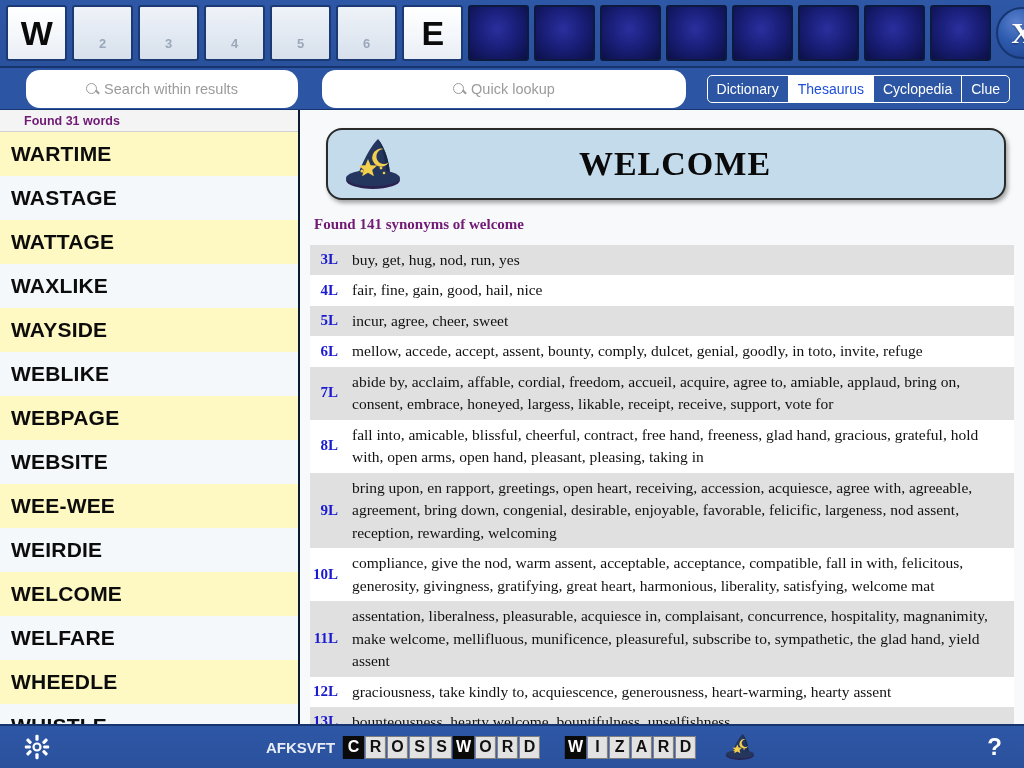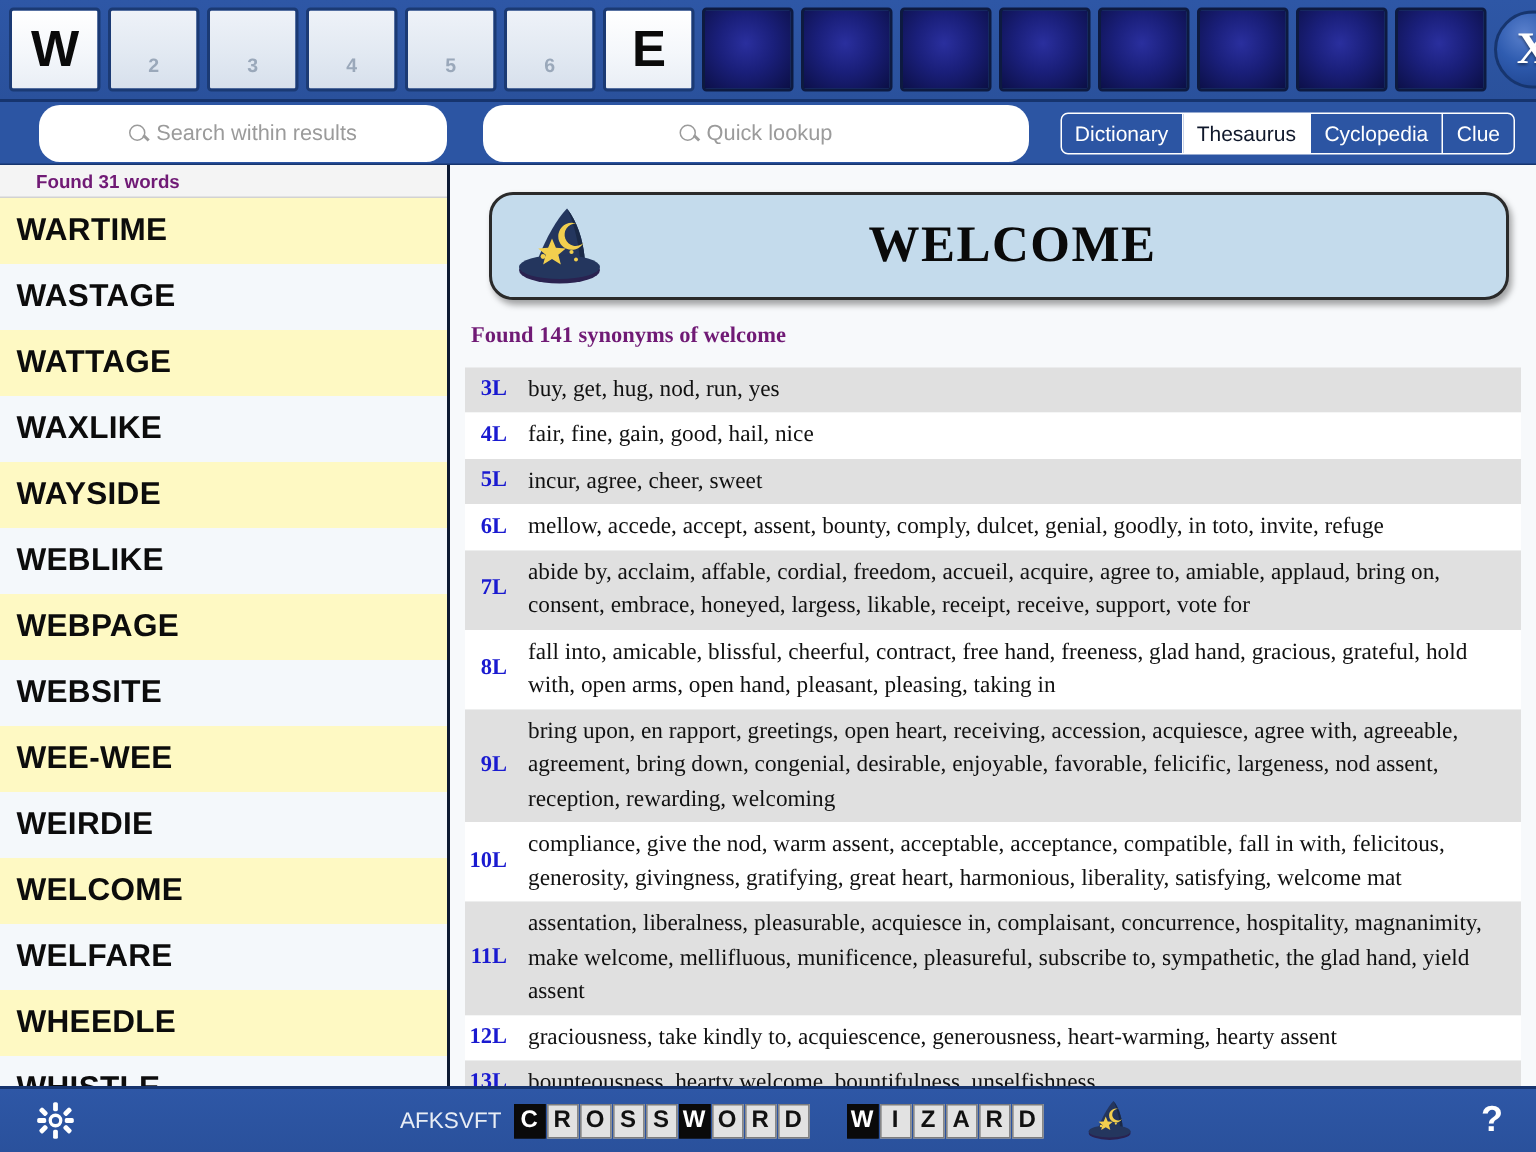--- a/index.html
+++ b/index.html
@@ -91,21 +91,21 @@
     display: flex; height: 28px;
     border: 1px solid #ffffff; border-radius: 5px;
     overflow: hidden;
   }
   .seg {
     padding: 0 9px; display: flex; align-items: center; justify-content: center;
     font-size: 14px; color: #ffffff; background: transparent;
     border-right: 1px solid #ffffff; cursor: pointer; white-space: nowrap;
   }
   .seg:last-child { border-right: none; }
-  .seg.active { background: #ffffff; color: #0f172a; }
+  .seg.active { background: #ffffff; color: #1d4ed8; }
 
   
   .body { flex: 1 1 auto; display: flex; background: #fff; min-height: 0; }
 
   
   .sidebar {
     width: 300px; flex: 0 0 300px;
     border-right: 2px solid #0d1a33;
     background: #f4f8fb; overflow: hidden; position: relative;
   }
@@ -166,21 +166,21 @@
     border-top: 2px solid #16346e;
     display: flex; align-items: center; position: relative;
   }
   .gear { margin-left: 24px; cursor: pointer; }
   .brand {
     position: absolute; left: 50%; top: 50%;
     transform: translate(-50%, -50%);
     display: flex; align-items: center; gap: 5px;
   }
   .brandmark {
-    color: #e8edf5; font-weight: normal; font-size: 15px;
+    color: #e8edf5; font-weight: bold; font-size: 15px;
     font-family: "Liberation Sans", sans-serif; letter-spacing: 0px;
     margin-right: 3px;
   }
   .ltile {
     width: 21px; height: 23px;
     background: #e2e2e2; color: #111;
     display: inline-flex; align-items: center; justify-content: center;
     font-size: 16px; font-weight: bold;
     border: 1px solid #7d7d7d; margin-right: 1px;
     font-family: "Liberation Sans", sans-serif;

